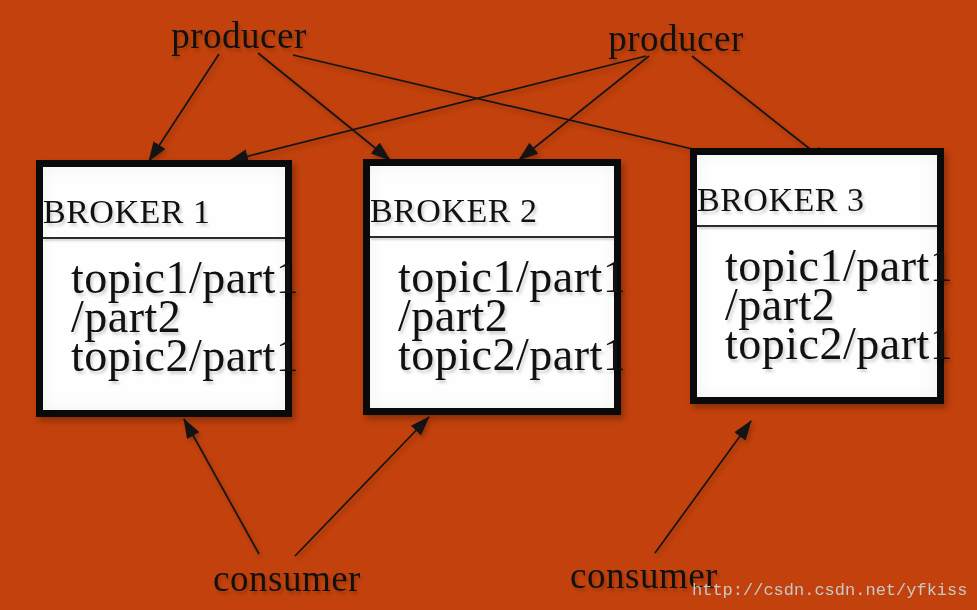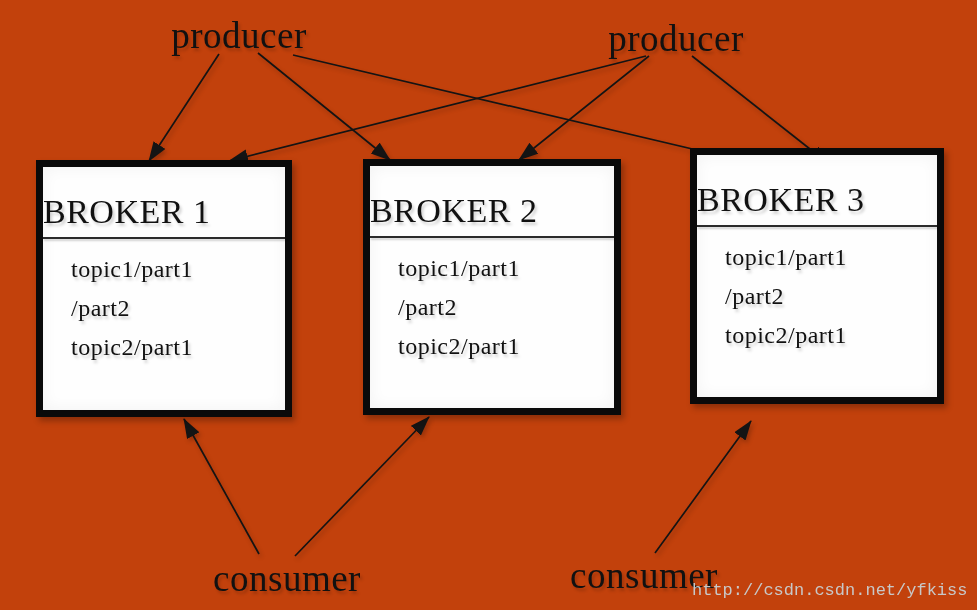--- a/index.html
+++ b/index.html
@@ -48,22 +48,22 @@
     text-shadow: 2px 3px 3px rgba(0,0,0,0.18);
   }
   .divider {
     height: 0;
     border-top: 2px solid #2b2b2b;
     margin-top: 7px;
     box-shadow: 1px 2px 2px rgba(0,0,0,0.18);
   }
   .topics {
     display: inline-block;
-    margin: 11px 0 0 28px;
-    font-size: 24px;
+    margin: 19px 0 0 28px;
+    font-size: 46px;
     letter-spacing: 0.5px;
     line-height: 39px;
     white-space: nowrap;
     text-shadow: 2px 3px 3px rgba(0,0,0,0.18);
   }
   .topic-line { text-align: left; }
   .topic-line.align-right { }
   .watermark {
     position: absolute;
     left: 692px;

